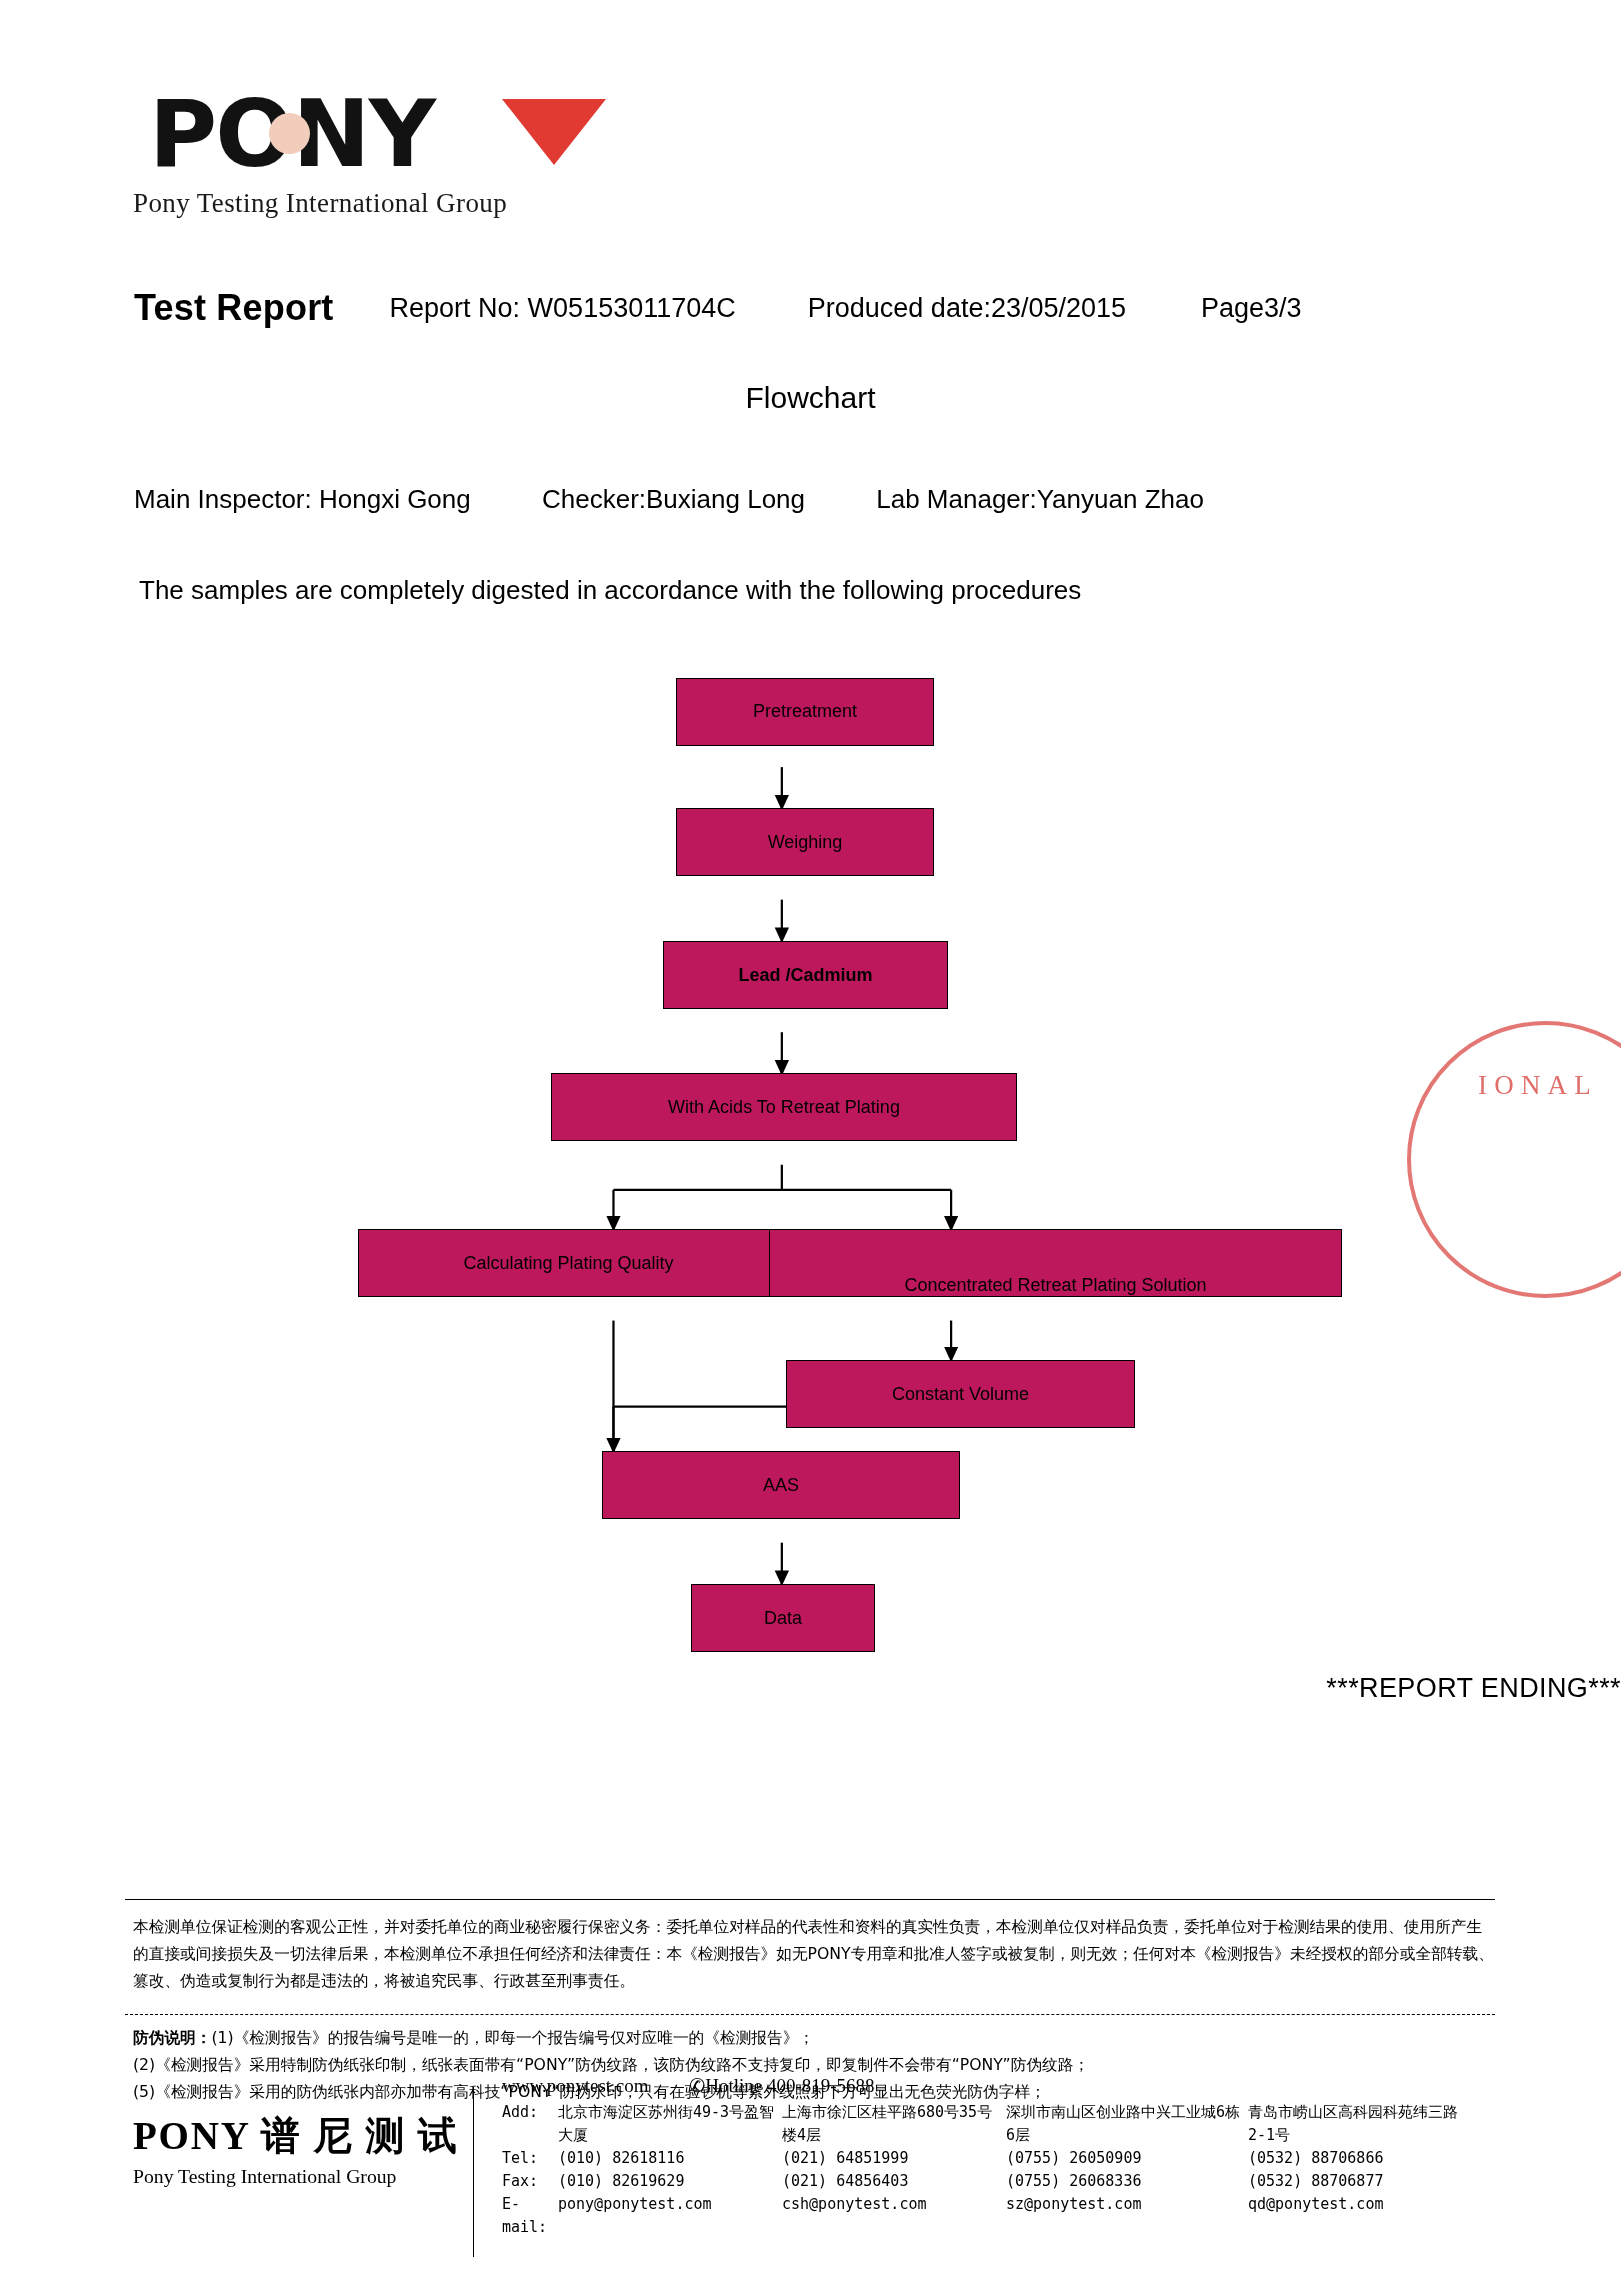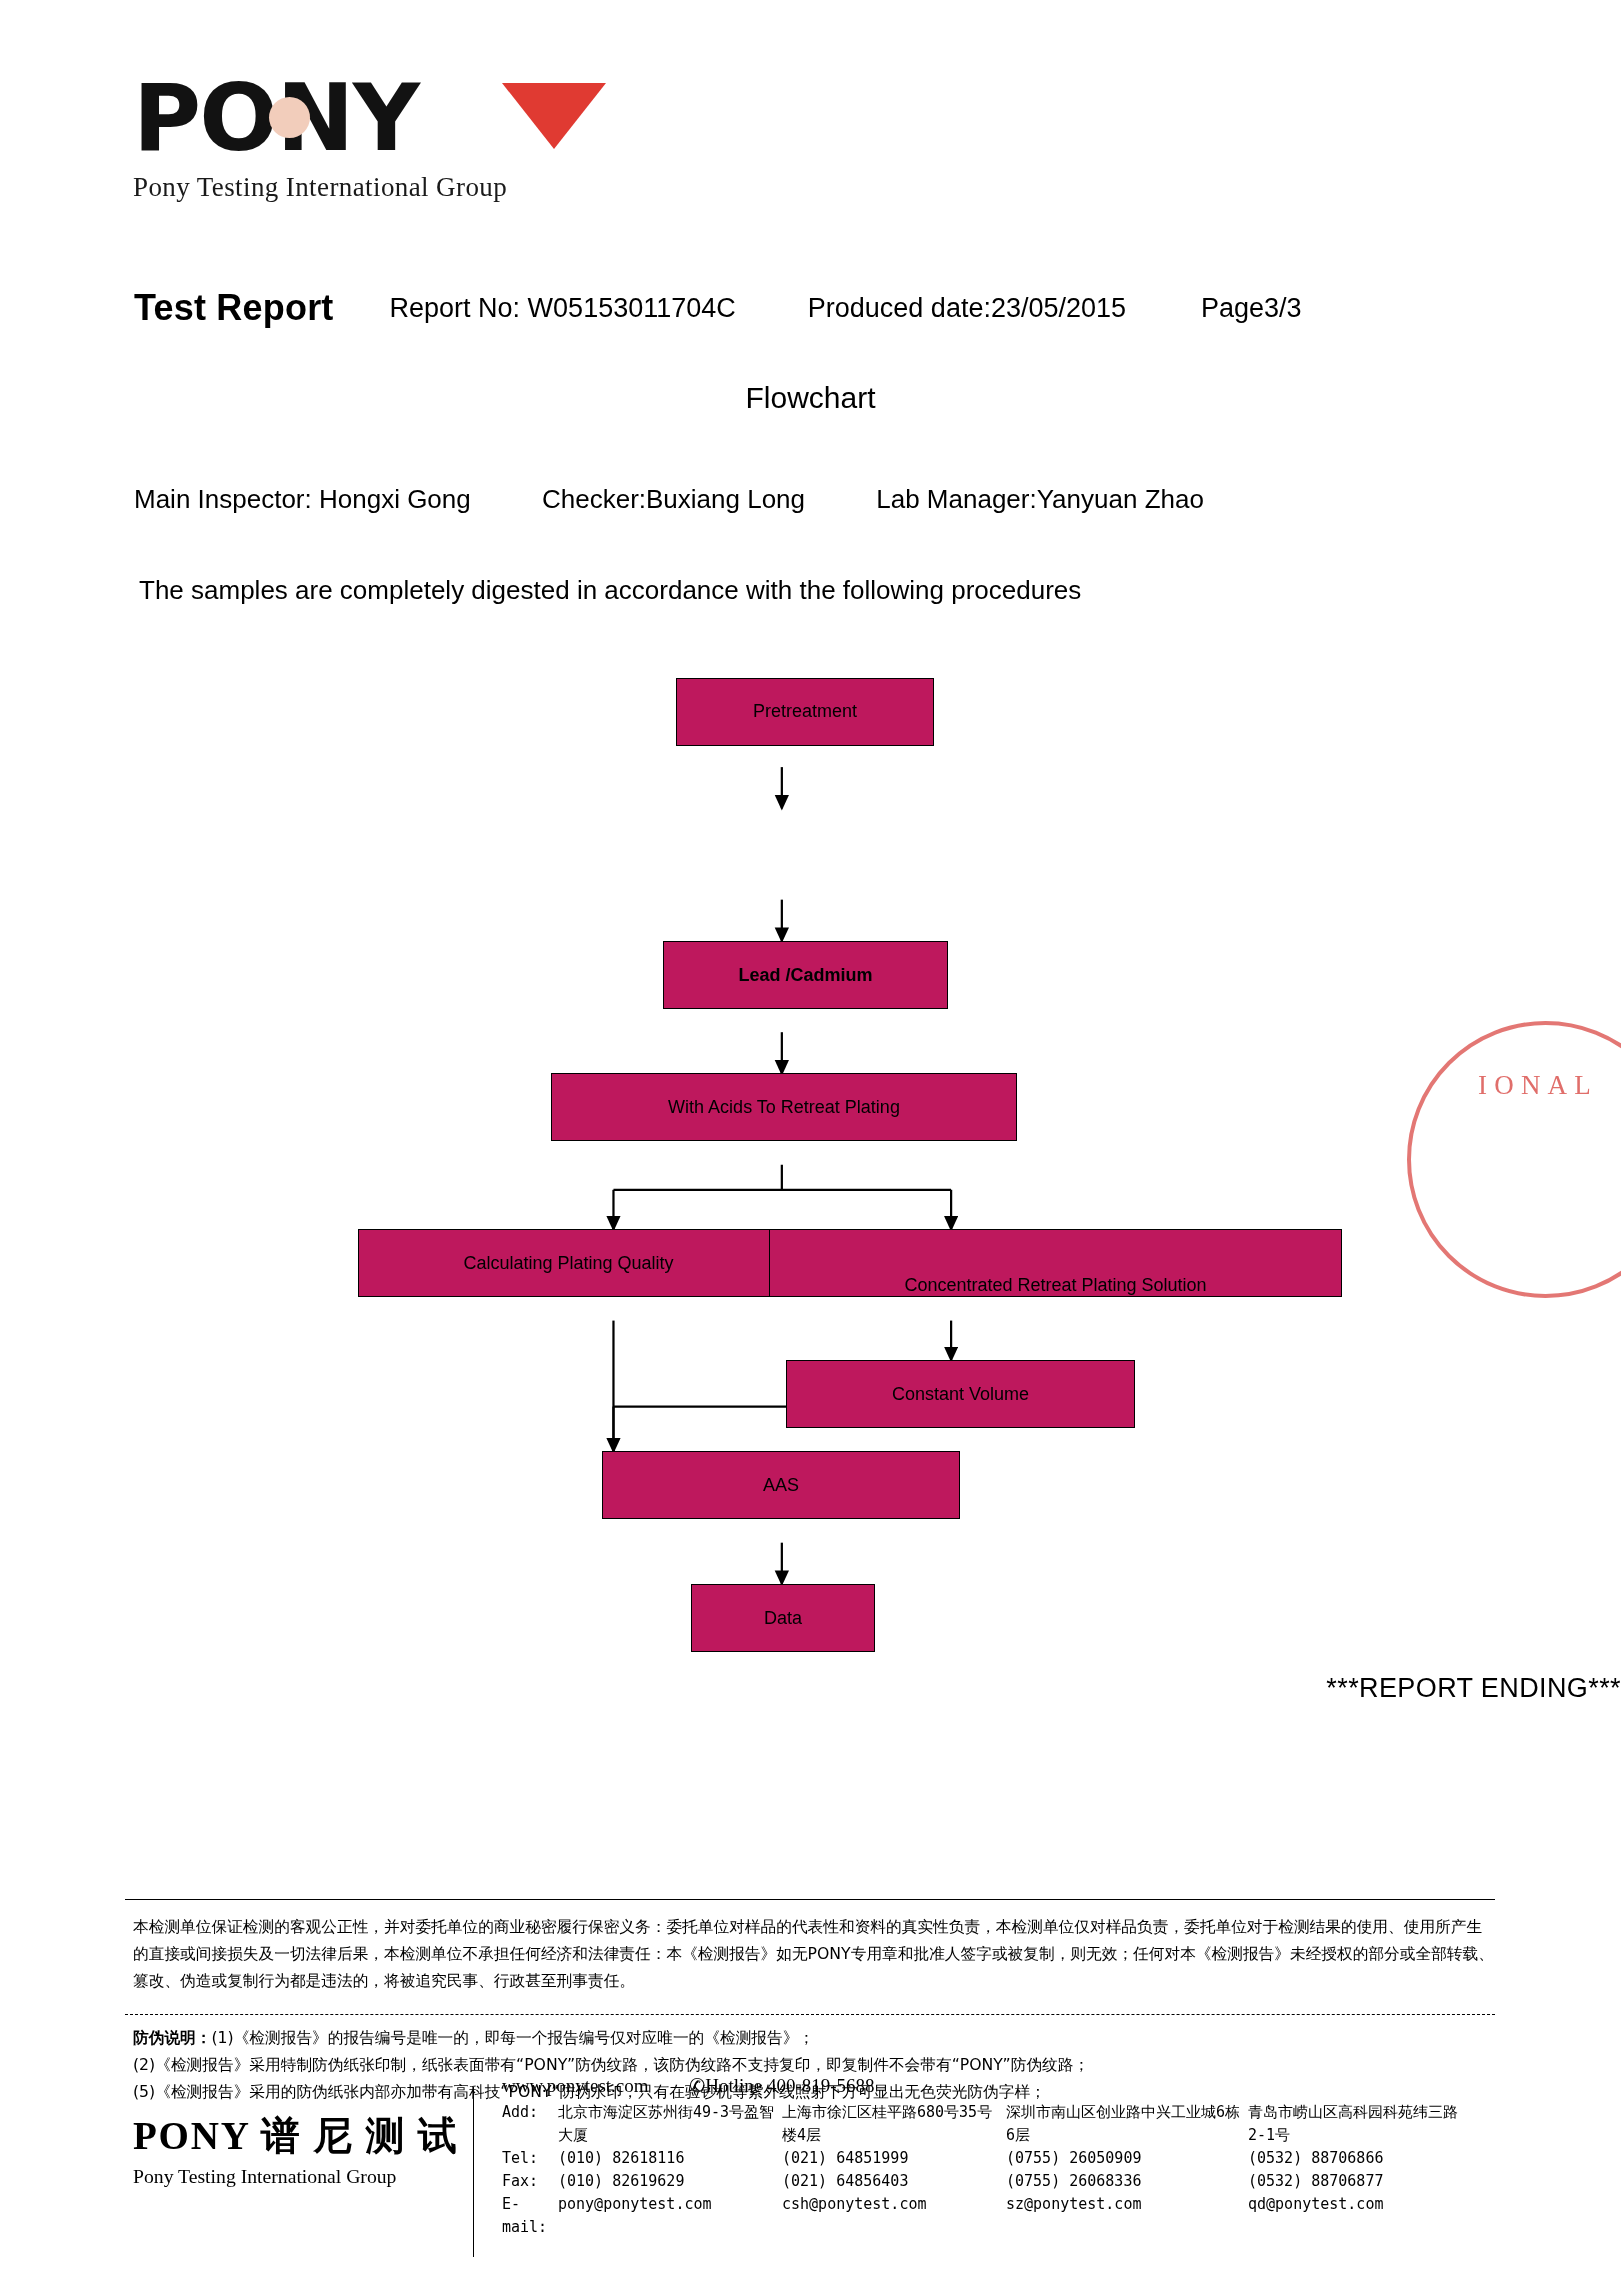--- a/index.html
+++ b/index.html
@@ -33,21 +33,21 @@
     position: relative;
     height: 97px;
   }
   .logo-text {
     font-family: "DejaVu Sans", sans-serif;
     font-weight: bold;
     font-size: 93px;
     letter-spacing: -1.8px;
     line-height: 97px;
     color: #121212;
-    margin: 0;
+    margin: 16px;
     display: block;
   }
   .logo-oval {
     position: absolute;
     left: 136px;
     top: 27px;
     width: 41px;
     height: 41px;
     border-radius: 50%;
     background: #f2cdbb;
@@ -320,20 +320,23 @@
         <path d="M685,790 L685,840"></path>
 
         <path d="M873,942 L873,988"></path>
       </g>
     </svg>
 
     <div class="node" style="left:676px; top:-21.5px; width:258px; height:68px;">
       <span>Pretreatment</span>
     </div>
 
+    <div class="node" style="left:676px; top:109px; width:258px; height:68px;">
+      <span>Weighing</span>
+    </div>
 
     <div class="node" style="left:663px; top:242px; width:285px; height:68px;font-weight:bold;">
       <span>Lead /Cadmium</span>
     </div>
 
     <div class="node" style="left:551px; top:374px; width:466px; height:68px;">
       <span>With Acids To Retreat Plating</span>
     </div>
 
     <div class="node" style="left:358px; top:530px; width:421px; height:68px;">

